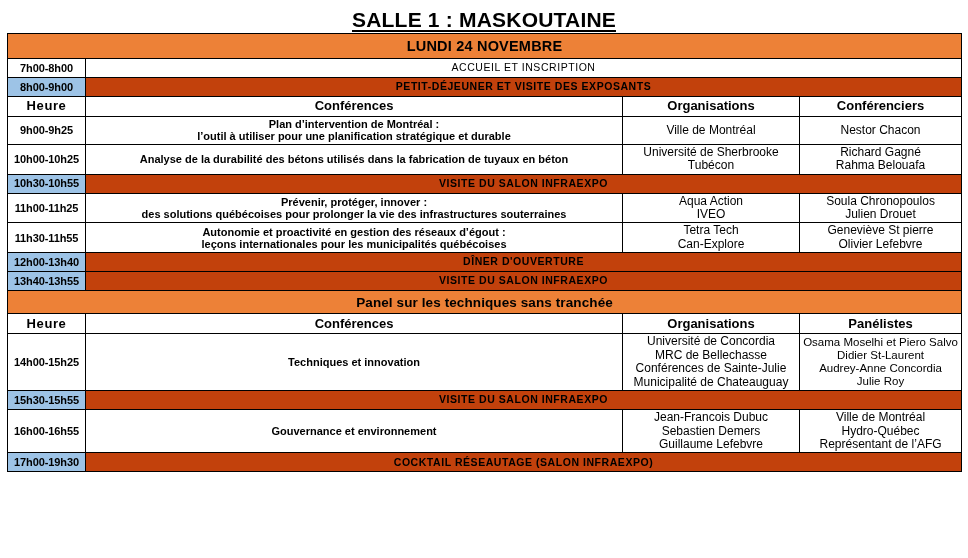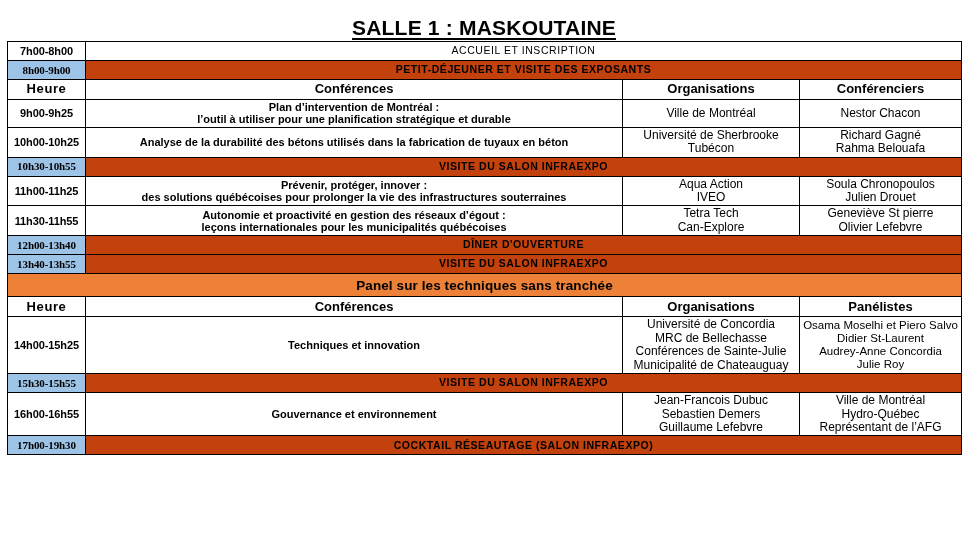--- a/index.html
+++ b/index.html
@@ -13,21 +13,21 @@
     font-family: "Liberation Sans", sans-serif;
     color: #000000;
     overflow: hidden;
   }
 
   #page-title {
     text-align: center;
     font-size: 21px;
     font-weight: bold;
     letter-spacing: 0.2px;
-    padding-top: 16px;
+    padding-top: 8px;
     padding-bottom: 2px;
     line-height: 1.1;
   }
   #page-title span.title-text {
     text-decoration: underline;
     text-underline-offset: 3px;
     text-decoration-thickness: 2px;
   }
 
   #schedule-wrap {
@@ -92,21 +92,20 @@
   }
   .blue-full {
     font-weight: bold;
     font-size: 10.5px;
     letter-spacing: 0.55px;
     background: #c2410c;
     height: 16px;
   }
   .blue-time {
     background: #9DC3E6;
-    font-family: Liberation Serif, serif;
   }
   .conf-cell {
     font-size: 11px;
     padding: 3px 6px;
     font-weight: bold;
   }
   .org-cell, .spk-cell {
     font-size: 12px;
     padding: 3px 3px;
   }
@@ -123,20 +122,23 @@
 <div id="schedule-wrap">
   <table class="schedule">
     <colgroup>
       <col class="c-time">
       <col class="c-conf">
       <col class="c-org">
       <col class="c-spk">
     </colgroup>
     <tbody id="schedule-body">
         <tr>
+          <td class="day-banner" colspan="4">LUNDI 24 NOVEMBRE</td>
+        </tr>
+        <tr>
           <td class="time-cell">7h00-8h00</td>
           <td class="plain-full" colspan="3">ACCUEIL ET INSCRIPTION</td>
         </tr>
         <tr>
           <td class="time-cell blue-time">8h00-9h00</td>
           <td class="blue-full" colspan="3">PETIT-DÉJEUNER ET VISITE DES EXPOSANTS</td>
         </tr>
         <tr>
           <td class="colhead heure">Heure</td>
           <td class="colhead">Conférences</td>

